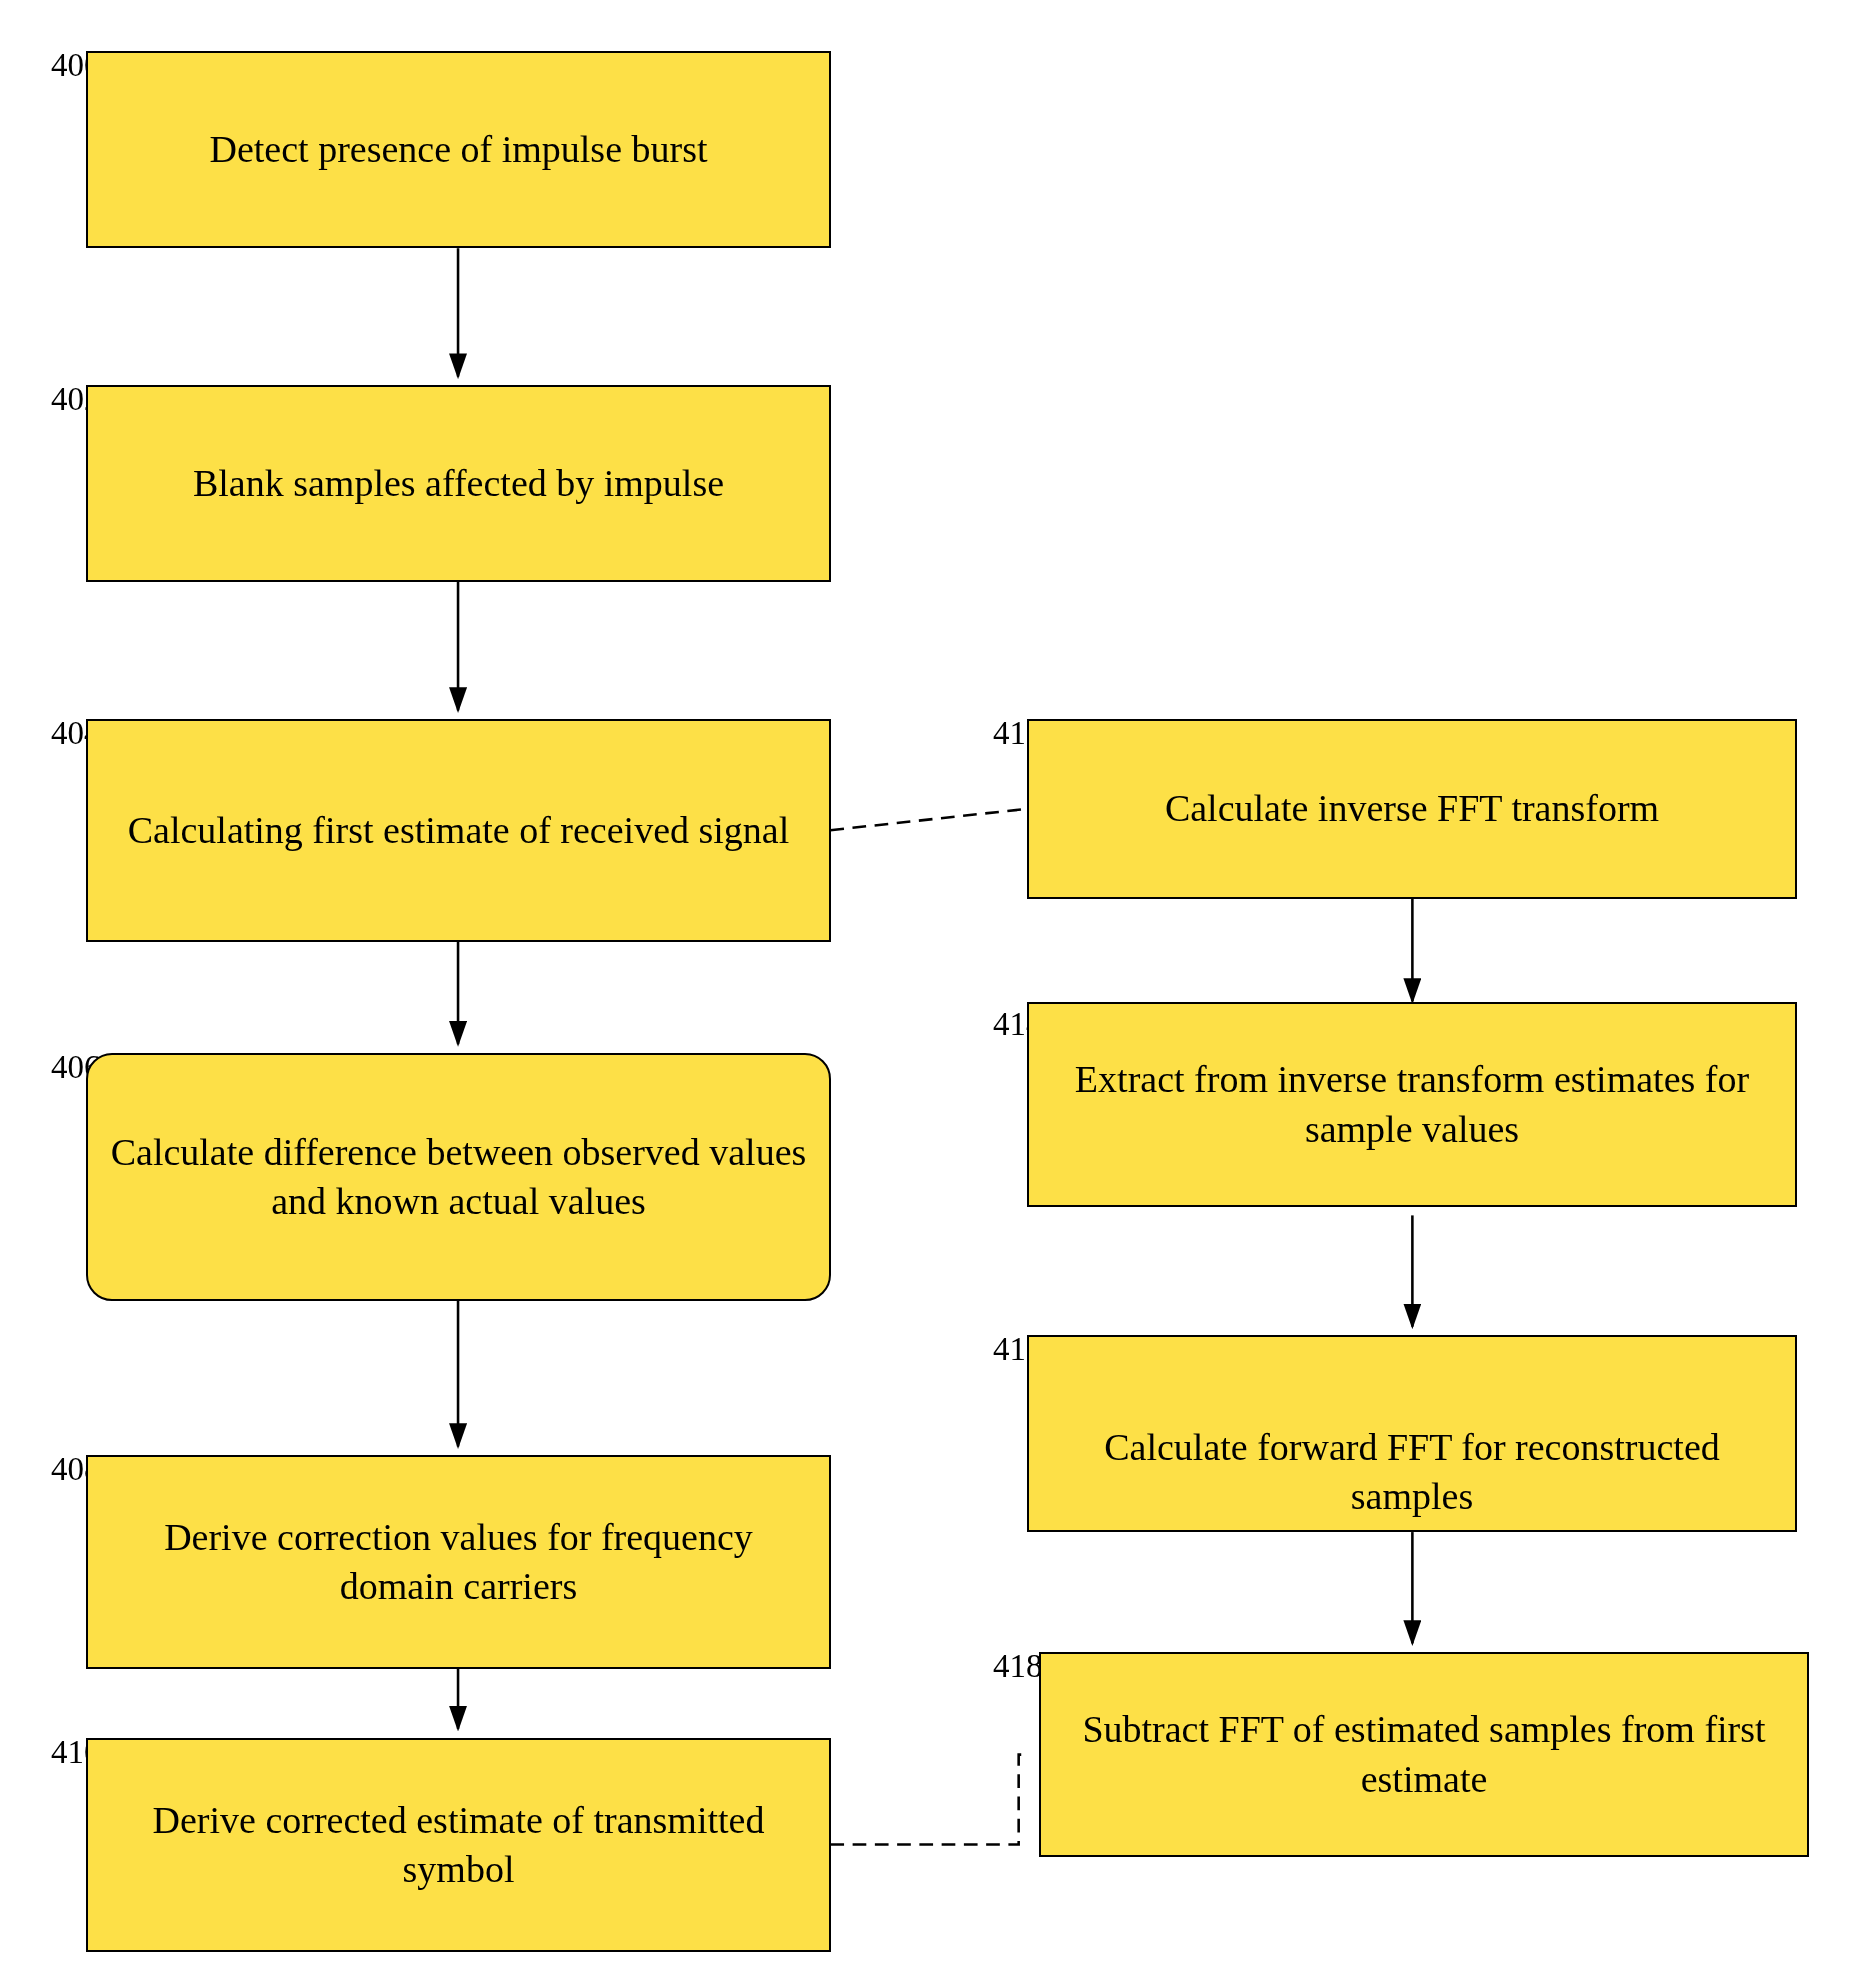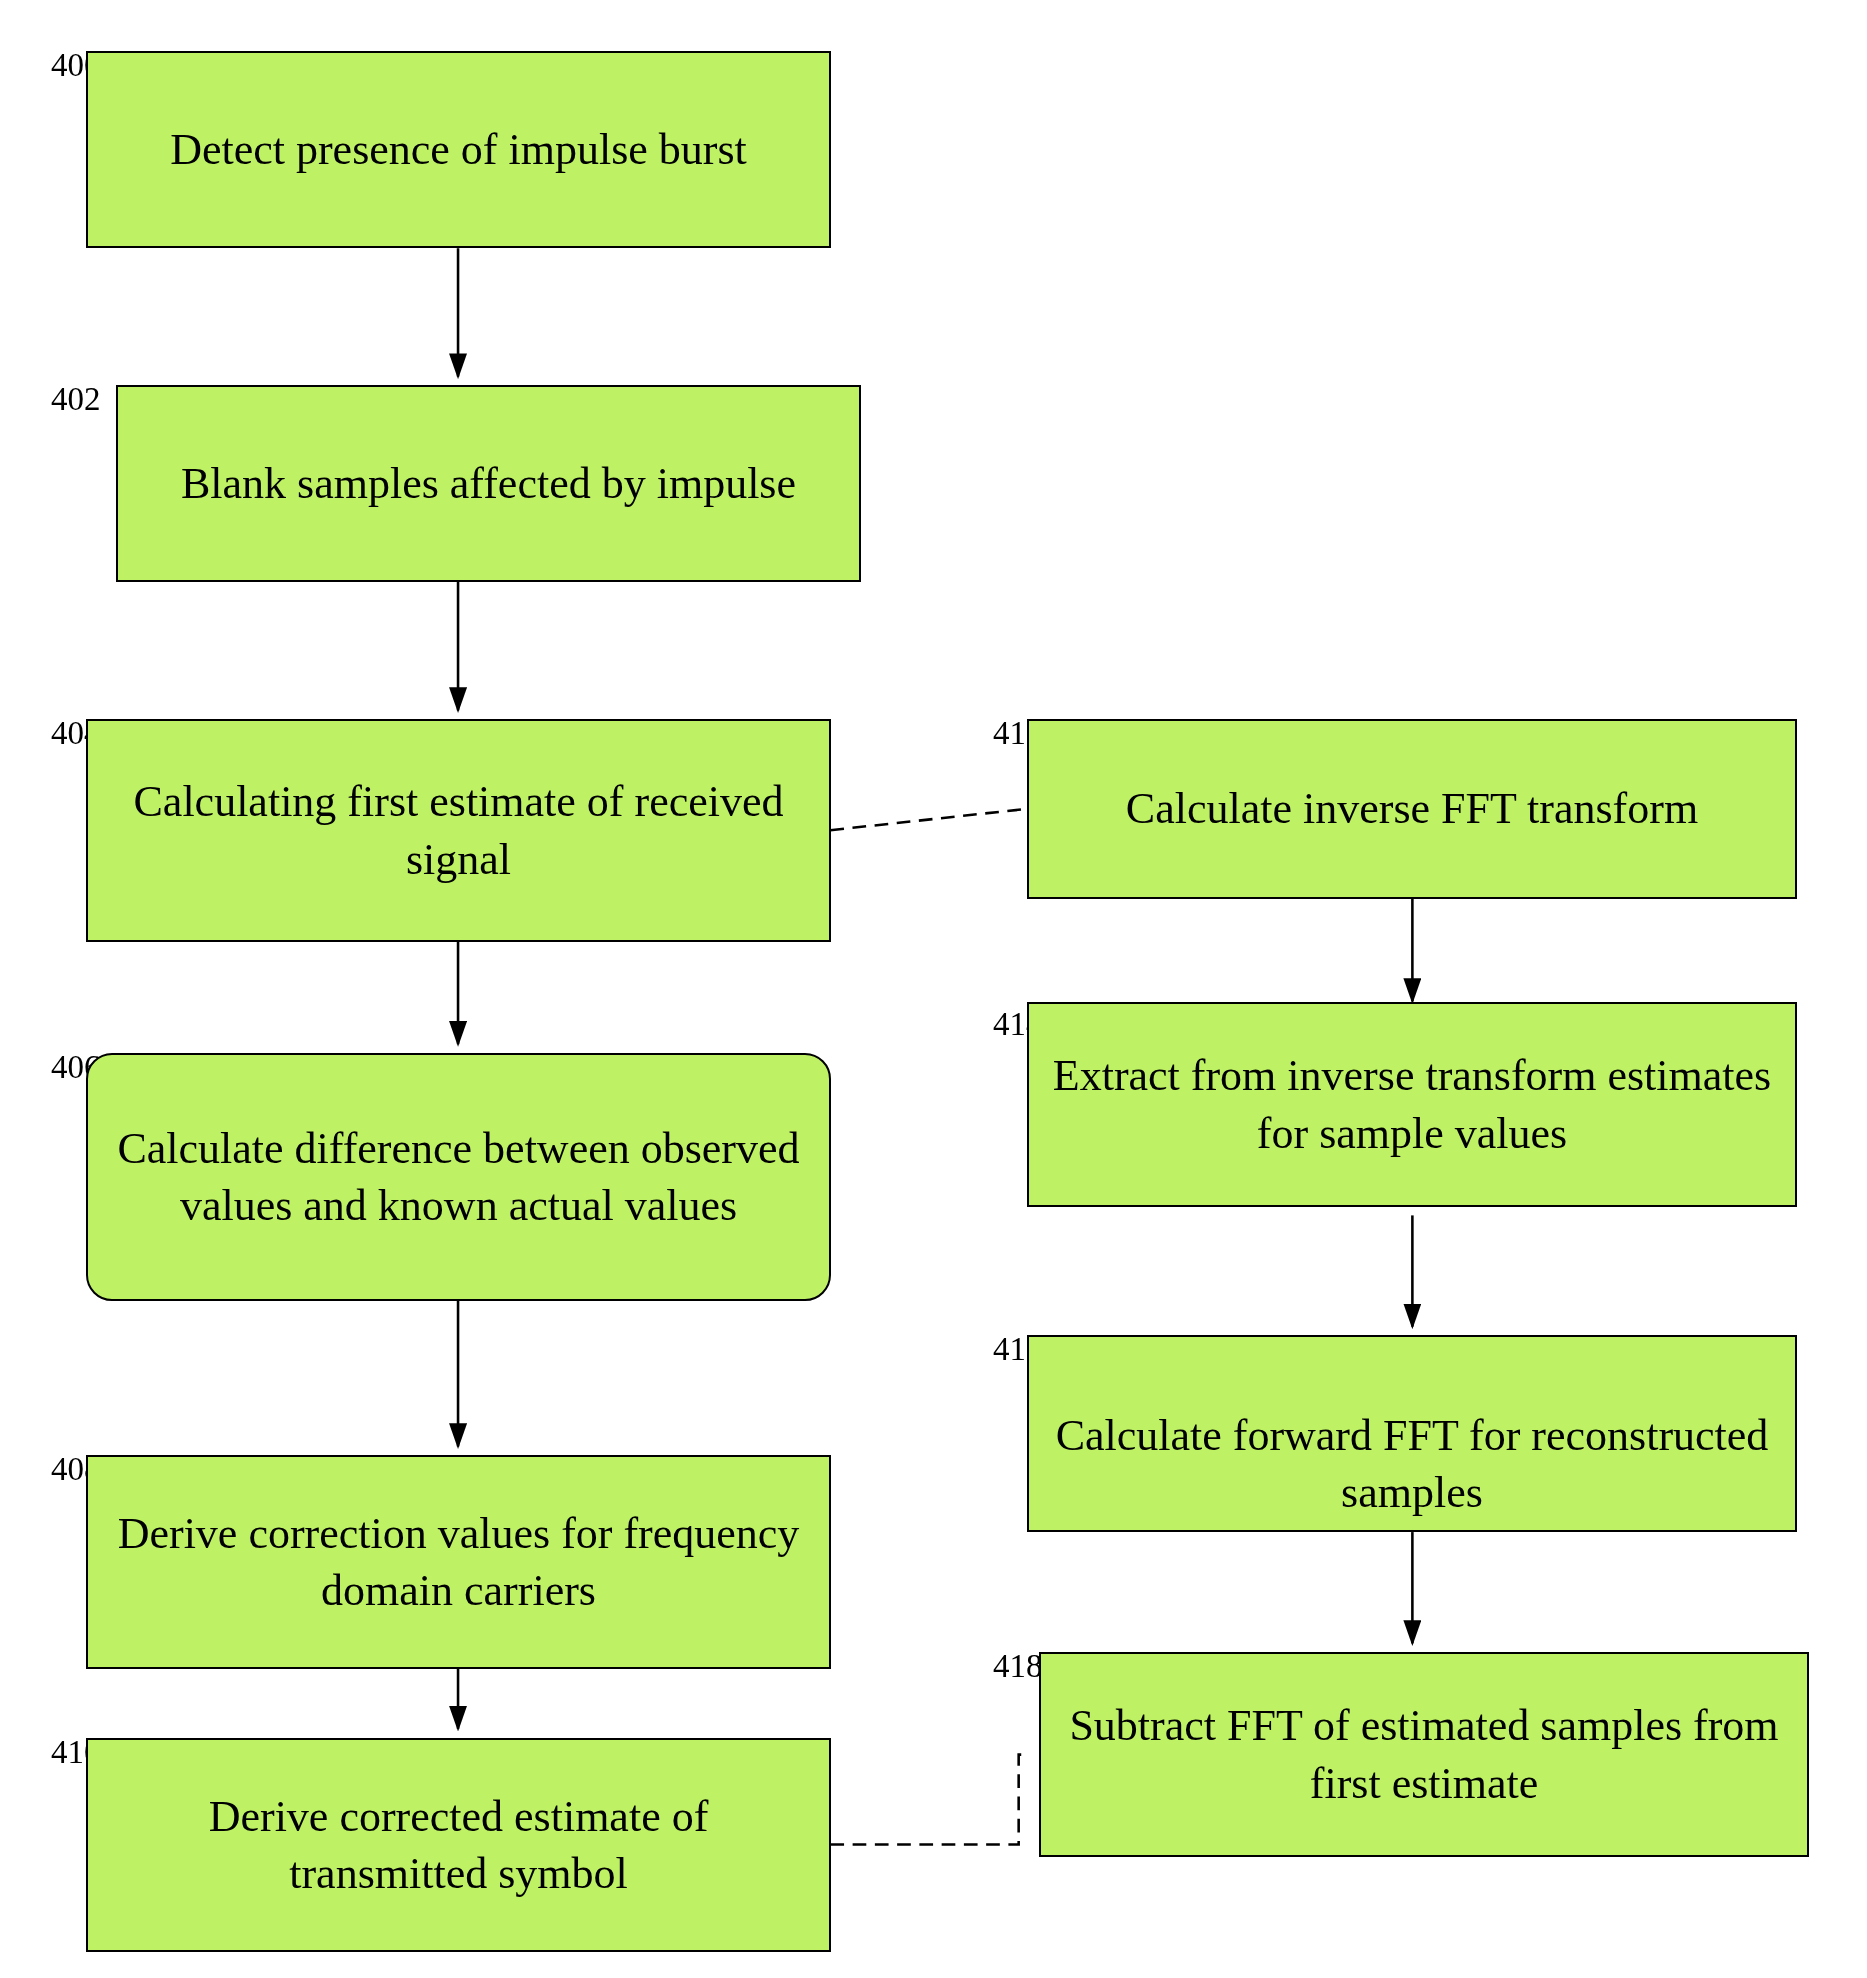--- a/index.html
+++ b/index.html
@@ -26,24 +26,24 @@
       color: #000;
     }
 
     .flowbox {
       position: absolute;
       border: 2.6px solid #000;
       display: flex;
       align-items: center;
       justify-content: center;
       text-align: center;
-      font-size: 44px;
+      font-size: 38px;
       line-height: 1.3;
       padding: 8.6px 17px;
-      background: #bef264;
+      background: #fde047;
     }
 
     
     .arrows-svg {
       position: absolute;
       top: 0; left: 0;
       width: 1867px;
       height: 1978px;
       pointer-events: none;
     }
@@ -62,21 +62,21 @@
 
   <div class="step-label" style="left:993px; top:715px;">412</div>
   <div class="step-label" style="left:993px; top:1006px;">414</div>
   <div class="step-label" style="left:993px; top:1331px;">416</div>
   <div class="step-label" style="left:993px; top:1648px;">418</div>
 
   <div class="flowbox" style="left:86px; top:51px; width:745px; height:197px;">
     <span>Detect presence of impulse burst</span>
   </div>
 
-  <div class="flowbox" style="left:86px; top:385px; width:745px; height:197px;margin-left:30px;">
+  <div class="flowbox" style="left:86px; top:385px; width:745px; height:197px;">
     <span>Blank samples affected by impulse</span>
   </div>
 
   <div class="flowbox" style="left:86px; top:719px; width:745px; height:223px;justify-content:center;">
     <span>Calculating first estimate of received signal</span>
   </div>
 
   <div class="flowbox" style="left:86px; top:1053px; width:745px; height:248px;border-radius:26px;">
     <span>Calculate difference between observed values and known actual values</span>
   </div>

